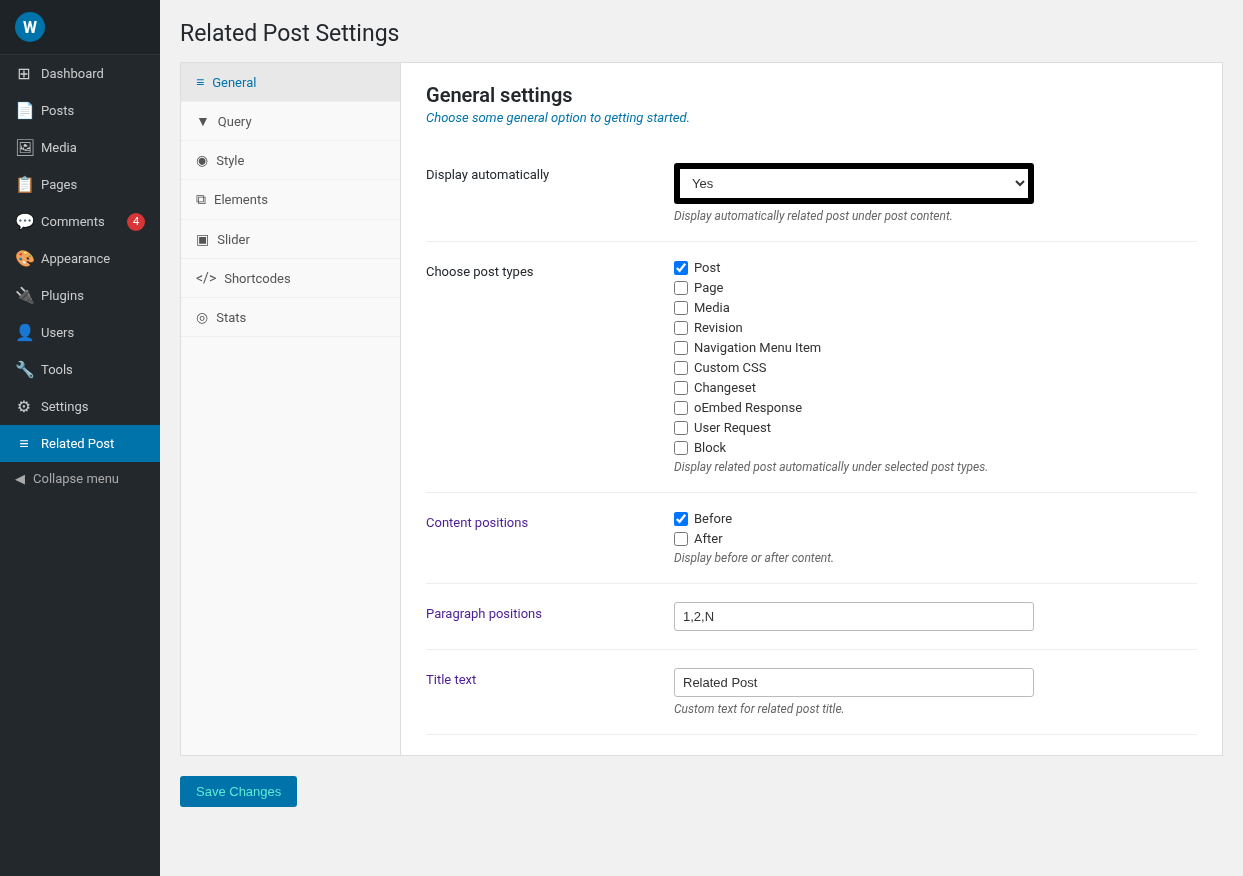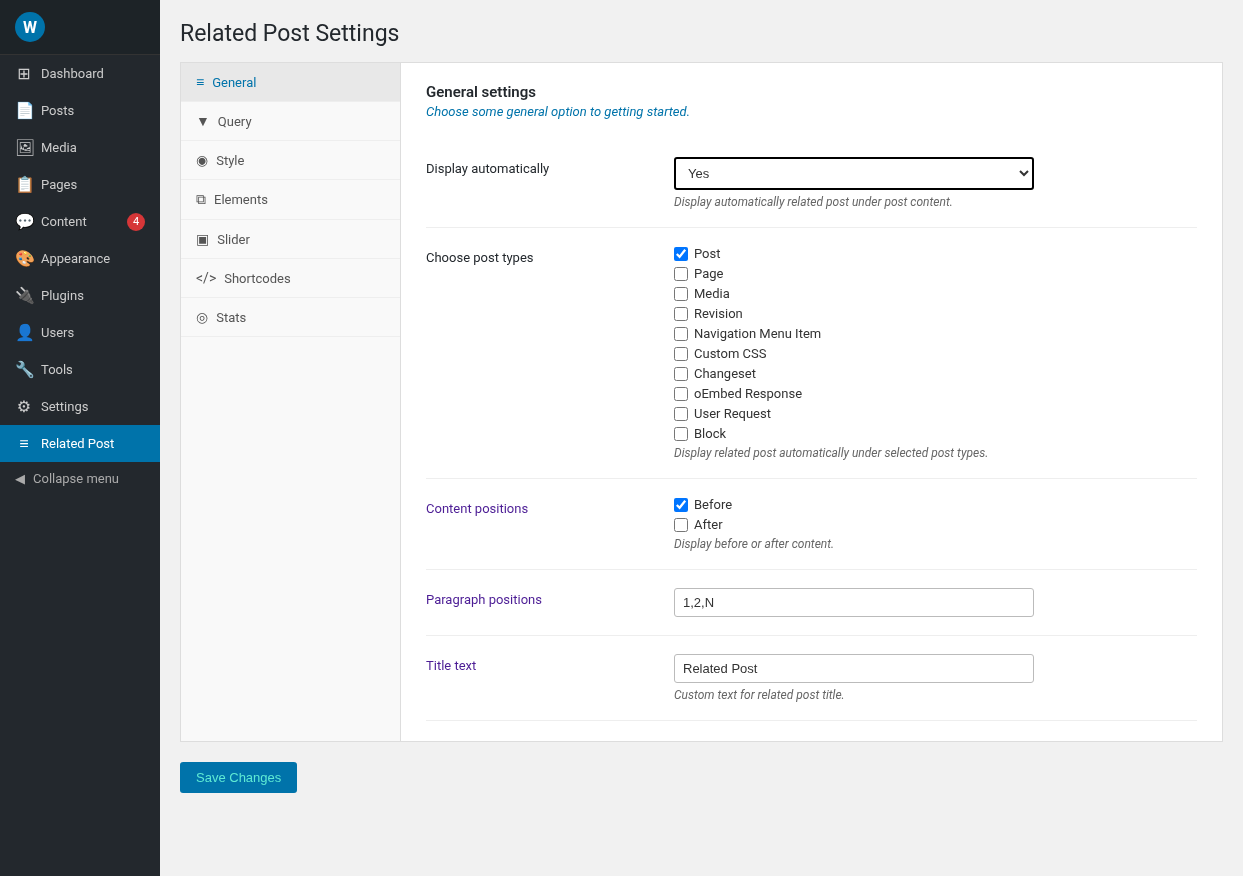--- a/index.html
+++ b/index.html
@@ -100,21 +100,21 @@
     }
     .settings-nav-item.active { background: #e8e8e8; color: #0073aa; }
     .settings-nav-item .nav-icon { font-size: 14px; }
 
     
     .settings-content {
       flex: 1;
       padding: 20px 25px;
     }
     .section-title {
-      font-size: 15px;
+      font-size: 20px;
       font-weight: 600;
       color: #23282d;
       margin-bottom: 3px;
     }
     .section-subtitle {
       font-size: 13px;
       color: #0073aa;
       font-style: italic;
       margin-bottom: 20px;
     }
@@ -133,21 +133,21 @@
       color: #23282d;
       padding-top: 4px;
     }
     .setting-label.blue { color: #4c1d95; }
     .setting-controls { flex: 1; }
 
     select.setting-select {
       width: 100%;
       max-width: 360px;
       padding: 6px 8px;
-      border: 2px solid #000000;
+      border: 6px solid #000000;
       border-radius: 3px;
       background: white;
       font-size: 13px;
       color: #333;
     }
     .setting-help {
       font-size: 12px;
       color: #666;
       margin-top: 5px;
       font-style: italic;
@@ -198,21 +198,21 @@
   <div class="sidebar-item">
     <span class="icon">🖼</span>
     <span>Media</span>
   </div>
   <div class="sidebar-item">
     <span class="icon">📋</span>
     <span>Pages</span>
   </div>
   <div class="sidebar-item">
     <span class="icon">💬</span>
-    <span>Content</span>
+    <span>Comments</span>
     <span class="badge">4</span>
   </div>
   <div class="sidebar-item">
     <span class="icon">🎨</span>
     <span>Appearance</span>
   </div>
   <div class="sidebar-item">
     <span class="icon">🔌</span>
     <span>Plugins</span>
   </div>

